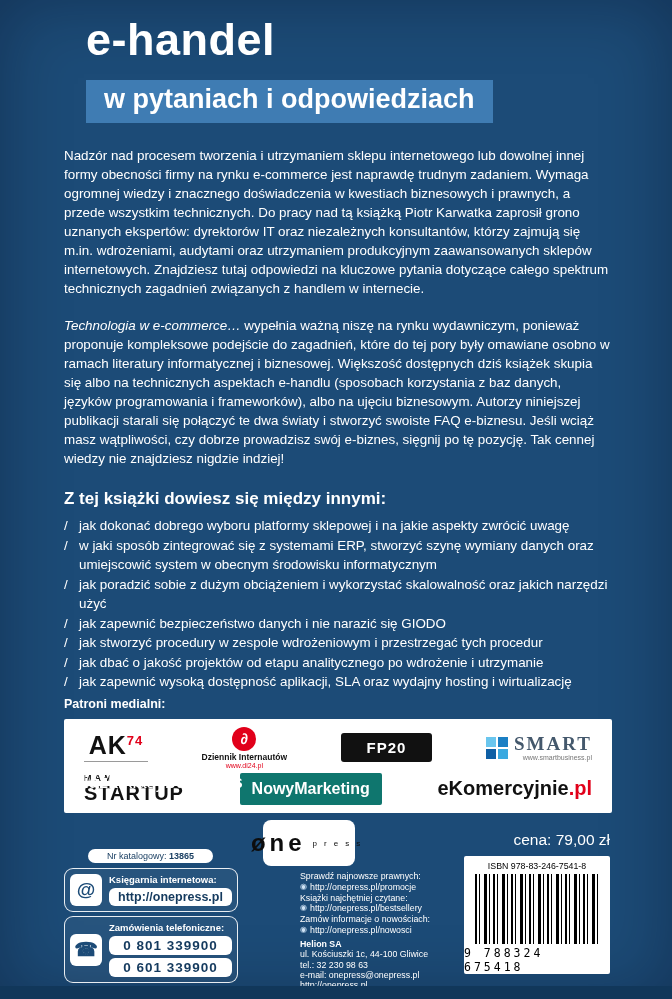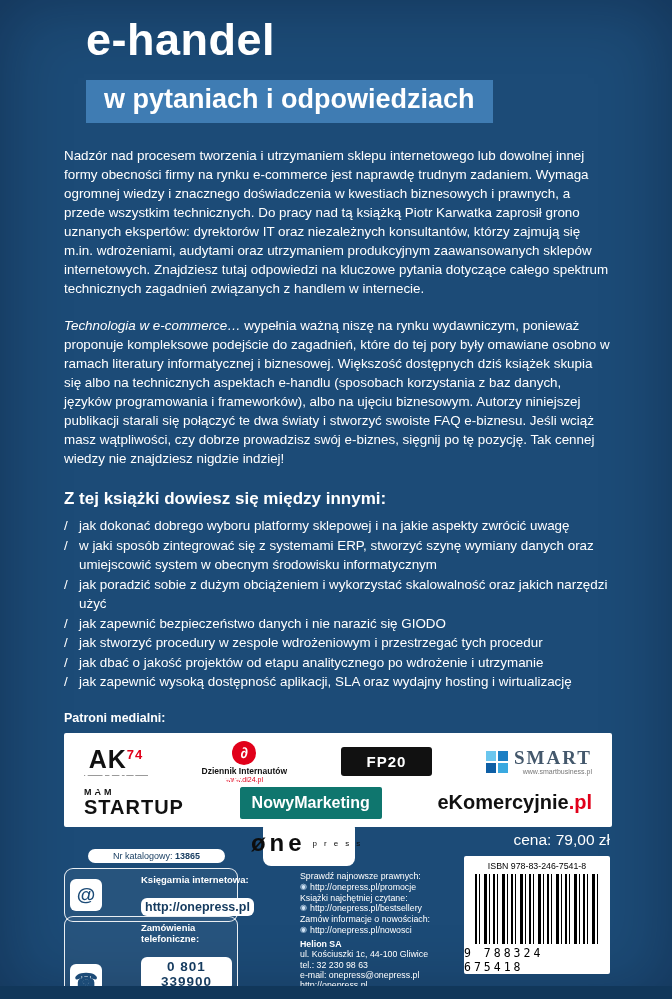--- a/index.html
+++ b/index.html
@@ -15,21 +15,21 @@
 
   .content { position: absolute; left: 64px; top: 146px; width: 548px; }
   .para { margin: 0; font-size: 13.4px; line-height: 19px; }
   .para + .para { margin-top: 18px; }
   .lead-italic { font-style: italic; }
   .list-heading { margin: 21px 0 0; font-size: 17px; font-weight: bold; }
   .bullets { margin: 7px 0 0; padding: 0; list-style: none; }
   .bullets li { display: flex; font-size: 13.4px; line-height: 19.5px; }
   .bullets .marker { flex: none; width: 15px; }
 
-  .patrons-heading { margin-top: 19px; font-size: 12.5px; font-weight: bold; }
+  .patrons-heading { margin-top: 5px; font-size: 12.5px; font-weight: bold; }
   .logo-box { margin-top: 8px; height: 94px; background: #fff; border-radius: 2px; color: #111;
     display: flex; flex-direction: column; justify-content: space-evenly; padding: 4px 20px; }
   .logo-row { display: flex; align-items: center; justify-content: space-between; }
 
   .ak74 { display: flex; flex-direction: column; align-items: center; }
   .ak74 .main { font-size: 25px; font-weight: 800; letter-spacing: 1px; line-height: 1; }
   .ak74 .num { color: #e1001a; font-size: 13px; vertical-align: super; font-weight: 800; }
   .ak74 .rule { width: 64px; border-top: 1px solid #9a9a9a; margin-top: 3px; height: 2px; }
 
   .dziennik { display: flex; flex-direction: column; align-items: center; }
@@ -56,30 +56,30 @@
   .mam .bottom { font-size: 20px; font-weight: 800; letter-spacing: 1px; }
 
   .nowym { background: #0f766e; color: #fff; padding: 7px 12px; font-size: 16px; font-weight: 700; border-radius: 2px; }
 
   .ekom { font-size: 20px; font-weight: 800; }
   .ekom .tld { color: #e1001a; }
 
   .brand { position: absolute; left: 64px; top: 772px; font-size: 17.5px; letter-spacing: .3px; }
   .brand .b { font-weight: bold; }
   .catalog { position: absolute; left: 88px; top: 849px; background: #fff; color: #143a5e; font-size: 9px;
-    padding: 2px 25px; border-radius: 9px; }
+    padding: 2px 19px; border-radius: 9px; }
   .catalog .v { font-weight: bold; }
 
   .contact-box { position: absolute; left: 64px; width: 174px; border: 1px solid rgba(255,255,255,.9);
     border-radius: 9px; padding: 5px; display: flex; gap: 7px; background: rgba(255,255,255,.05); }
   .box-bookstore { top: 868px; }
   .box-phone { top: 916px; }
   .contact-icon { flex: none; width: 32px; height: 32px; background: #fff; border-radius: 6px; color: #1c4b77;
     display: flex; align-items: center; justify-content: center; font-size: 19px; font-weight: bold; align-self: center; }
-  .contact-col { display: flex; flex-direction: column; gap: 13px; flex: 1; margin-left: 32px; }
+  .contact-col { display: flex; flex-direction: column; gap: 3px; flex: 1; }
   .contact-label { font-size: 9.5px; font-weight: bold; }
   .pill { background: #fff; color: #143a5e; border-radius: 6px; font-weight: bold; text-align: center; padding: 2px 4px; font-size: 12.5px; }
   .pill.phone { font-size: 13.5px; letter-spacing: 1px; }
 
   .pub-logo { position: absolute; left: 263px; top: 820px; width: 92px; height: 46px; background: #fff; border-radius: 8px;
     color: #0d0d0d; display: flex; flex-direction: row; align-items: center; justify-content: center; line-height: 1; }
   .pub-logo .top { font-size: 24px; font-weight: 800; letter-spacing: 4px; }
   .pub-logo .bottom { font-size: 8px; letter-spacing: 7px; margin-top: 2px; text-indent: 7px; }
 
   .promo { position: absolute; left: 300px; top: 871px; font-size: 8.8px; line-height: 10.8px; }

